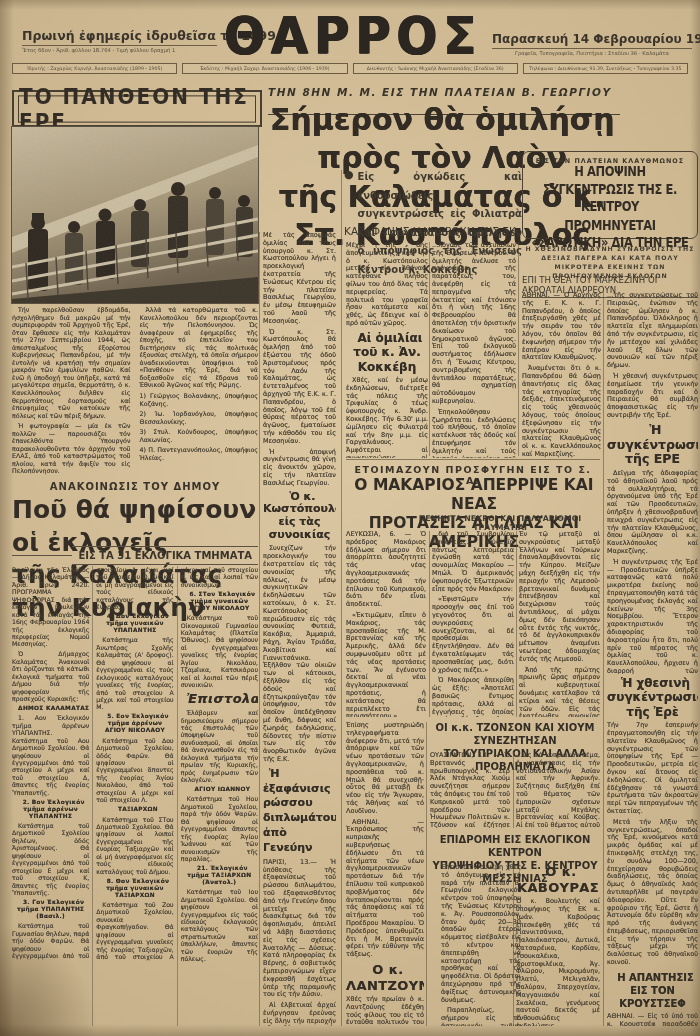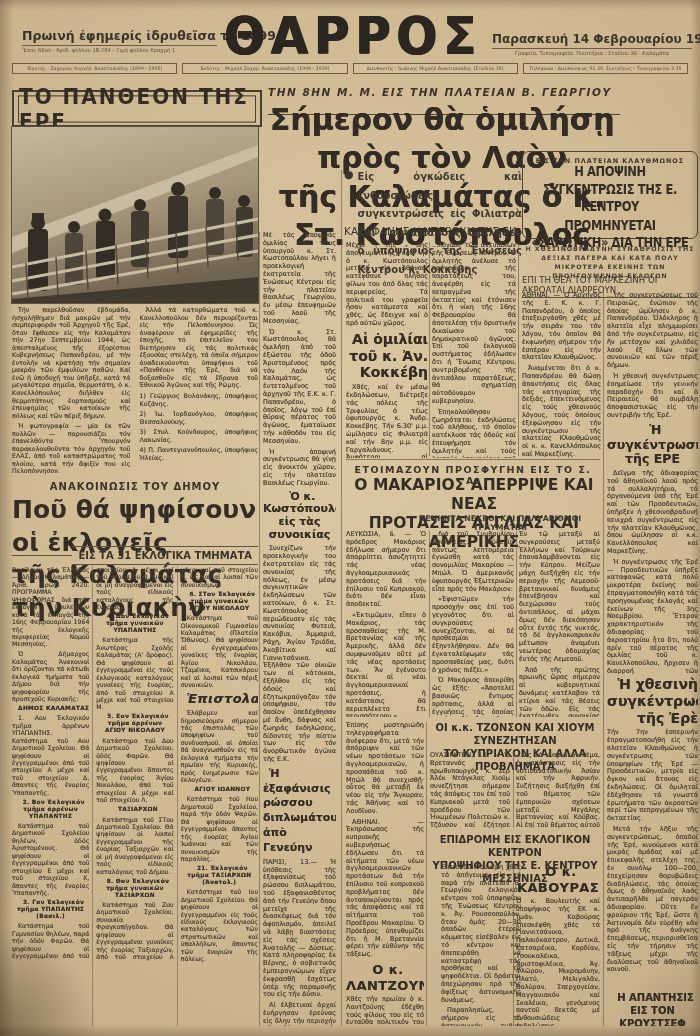--- a/index.html
+++ b/index.html
@@ -46,21 +46,21 @@
            display:flex;align-items:center;justify-content:center;}
   .pan-in{border:1px solid #473f30;margin:0;width:236px;height:24px;display:flex;align-items:center;justify-content:center;
           font-size:20px;font-weight:bold;letter-spacing:2px;color:#332d25;transform:scaleY(1.05);}
   .photo{left:12px;top:127px;width:246px;height:176px;outline:1px solid #5c5140;}
   
   .bcol{font-size:6.5px;line-height:1.2;text-align:justify;overflow:hidden;
         color:#494134;text-shadow:0 0 .6px rgba(73,64,47,.75);}
   .bcol p{margin:0 0 3px;text-indent:6px;}
   .bcol p.noind{text-indent:0;}
   .sub12{font-size:11px;line-height:1.18;font-weight:bold;text-align:center;color:#332d25;margin:4px 0 3px;text-indent:0;}
-  .sub10{font-size:14px;line-height:1.2;font-weight:bold;text-align:right;color:#332d25;margin:4px 0 3px;}
+  .sub10{font-size:12px;line-height:1.2;font-weight:bold;text-align:center;color:#332d25;margin:4px 0 3px;}
   .sub8{font-size:13px;font-weight:bold;text-align:center;color:#332d25;margin:3px 0 2px;letter-spacing:.4px;}
   .sub6{font-size:5.8px;font-weight:bold;text-align:center;color:#332d25;margin:3px 0 2px;letter-spacing:.3px;}
   .capitem{text-indent:0 !important;}
   
   .annc-kicker{left:12px;top:481px;width:246px;text-align:center;font-size:10px;font-weight:bold;
                letter-spacing:1px;color:#39332a;}
   .annc-head{left:12px;top:494px;width:246px;text-align:left;font-size:25px;line-height:1.3;
              font-weight:bold;color:#332d25;}
   .annc-cross{left:12px;top:546px;width:246px;display:flex;align-items:center;}
   .annc-cross .line{flex:1;height:1px;background:#5c5140;}
@@ -279,21 +279,21 @@
     <p class="noind">...τῆς συγκεντρώσεως τοῦ Πειραιῶς, ἐνώπιον τῆς ὁποίας ὡμίλησεν ὁ κ. Παπανδρέου. Ὁλόκληρος ἡ πλατεῖα εἶχε πλημμυρίσει ἀπό τήν συγκέντρωσιν, εἰς ἥν μετέσχον καί χιλιάδες λαοῦ ἐξ ὅλων τῶν συνοικιῶν καί τῶν πέριξ δήμων.</p>
     <p>Ἡ χθεσινή συγκέντρωσις ἐσημείωσε τήν γενικήν παραδοχήν ὅτι καί ὁ Πειραιεύς θά συμβάλῃ ἀποφασιστικῶς εἰς τήν συντριβήν τῆς Ἐρέ.</p>
     <p class="sub12" style="font-size:12.5px;">Ἡ συγκέντρωσις τῆς ΕΡΕ</p>
     <p>Δεῖγμα τῆς ἀδιαφορίας τοῦ ἀθηναϊκοῦ λαοῦ πρός τά συλλαλητήρια, τά ὀργανούμενα ὑπό τῆς Ἐρέ καί τῶν Προοδευτικῶν, ὑπῆρξεν ἡ χθεσινοβραδυνή πενιχρά συγκέντρωσις εἰς τήν πλατεῖαν Κλαυθμῶνος, ὅπου ὡμίλησαν οἱ κ.κ. Κανελλόπουλος καί Μαρκεζίνης.</p>
     <p>Ἡ συγκέντρωσις τῆς Ἐρέ — Προοδευτικῶν ὑπῆρξε καταφανῶς κατά πολύ μικροτέρα ἐκείνης πού ἐπραγματοποιήθη κατά τάς προηγουμένας ἐκλογάς καί ἐκείνων τῆς 3ης Νοεμβρίου. Ἕτερον χαρακτηριστικόν τῆς ἀδιαφορίας τοῦ ἀκροατηρίου ἦτο ὅτι, πολύ πρίν τοῦ πέρατος τῆς ὁμιλίας τοῦ κ. Κανελλοπούλου, ἤρχισεν ἡ διαρροή τῶν συγκεντρωθέντων, ἡ ὁποία προσέλαβε μορφήν ὁμαδικῆς φυγῆς ἅμα τῇ ἐμφανίσει τοῦ κ. Μαρκεζίνη.</p>
   </div>
   <div class="abs bcol" style="left:607px;top:676px;width:91px;height:350px;">
     <p class="sub10">Ἡ χθεσινὴ συγκέντρωσις τῆς Ἐρὲ</p>
     <p class="noind">Τήν 7ην ἑσπερινήν ἐπραγματοποιήθη εἰς τήν πλατεῖαν Κλαυθμῶνος ἡ συγκέντρωσις τῶν ὑποψηφίων τῆς Ἐρέ — Προοδευτικῶν, μετρία εἰς ὄγκον καί ἄτονος εἰς ἐκδηλώσεις. Οἱ ὁμιληταί ἐδέχθησαν τά γνωστά ἐρωτήματα τῶν ἀκροατῶν περί τῶν πεπραγμένων τῆς ὀκταετίας.</p>
     <p>Μετά τήν λῆξιν τῆς συγκεντρώσεως, ὀπαδοί τῆς Ἐρέ, κινούμενοι κατά μικράς ὁμάδας καί μέ ἐπικεφαλῆς στελέχη της, ἐν συνόλῳ 100—200, ἐπεχείρησαν θορυβώδεις διαδηλώσεις, τάς ὁποίας ὅμως ὁ ἀθηναϊκός λαός ἀντιπαρῆλθε μέ παγεράν ἀδιαφορίαν. Οὔτε ἕν φρούριον τῆς Ἐρέ, ὥστε ἡ Ἀστυνομία δέν εὑρέθη κἄν πρό τῆς ἀνάγκης ἐπεμβάσεως, περιορισθεῖσα εἰς τήν τήρησιν τῆς τάξεως μέχρι τῆς διαλύσεως τοῦ ἀθηναϊκοῦ κοινοῦ.</p>
-    <p class="sec-head" style="margin:17px 0 3px;">Η ΑΠΑΝΤΗΣΙΣ ΕΙΣ ΤΟΝ ΚΡΟΥΣΤΣΕΦ</p>
+    <p class="sec-head" style="margin:4px 0 3px;">Η ΑΠΑΝΤΗΣΙΣ ΕΙΣ ΤΟΝ ΚΡΟΥΣΤΣΕΦ</p>
     <p class="noind">ΑΘΗΝΑΙ. — Εἰς τό ὑπό τοῦ κ. Κρουστσέφ παραδοθέν εἰς τόν πρεσβευτήν κ. Καρώνην χθές μήνυμα πρός τόν πρωθυπουργόν κ. Παρασκευόπουλον, θά δοθῇ ἀπάντησις μετά τάς ἐκλογάς, εἰς τό πνεῦμα τοῦ Κυπριακοῦ.</p>
 
   </div>
 
   <div class="hrule" style="left:346px;top:459px;width:254px;"></div>
   <div class="abs mak-kicker">ΕΤΟΙΜΑΖΟΥΝ ΠΡΟΣΦΥΓΗΝ ΕΙΣ ΤΟ Σ. Α.</div>
   <div class="abs mak-head">
     <span>Ο ΜΑΚΑΡΙΟΣ ΑΠΕΡΡΙΨΕ ΚΑΙ ΝΕΑΣ</span><br>
     <span>ΠΡΟΤΑΣΕΙΣ ΑΓΓΛΙΑΣ ΚΑΙ ΑΜΕΡΙΚΗΣ</span>
   </div>

